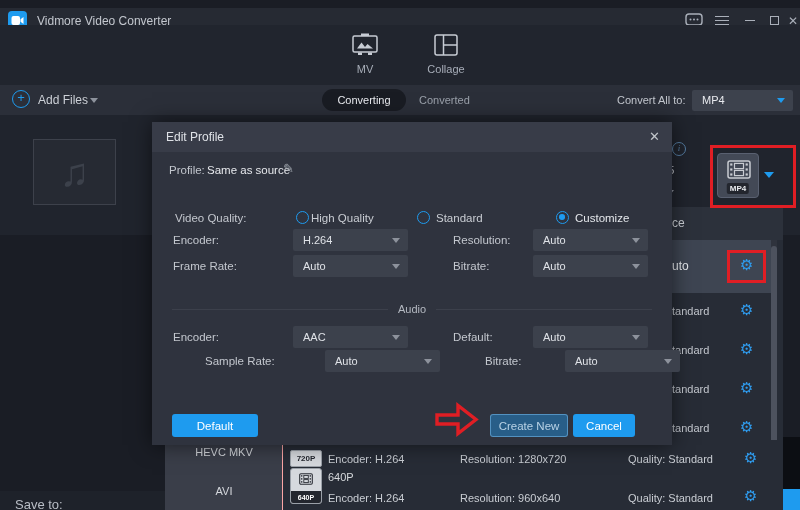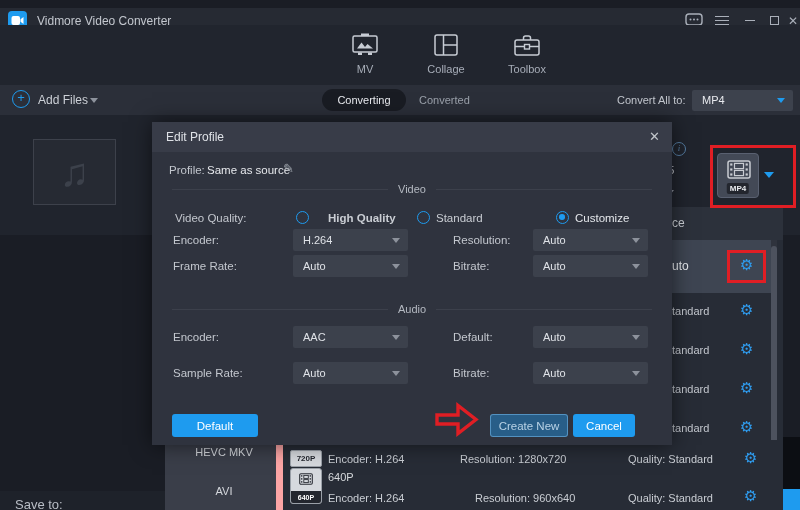--- a/index.html
+++ b/index.html
@@ -70,31 +70,31 @@
   .fp-selected-row .gear { position:absolute; left:110px; top:18px; }
   .fp-row { position:absolute; left:0; width:145px; height:39px; }
   .fp-row .fp-frag { position:absolute; left:42px; top:12px; font-size:11px; color:#c3c7ce; }
   .fp-row .gear { position:absolute; left:110px; top:10px; }
   .fp-r1 { top:86px; } .fp-r2 { top:125px; } .fp-r3 { top:164px; } .fp-r4 { top:203px; }
   .fp-scroll-track { position:absolute; left:141px; top:33px; width:6px; height:270px; background:#2f333d; }
   .fp-scroll-thumb { position:absolute; left:0; top:6px; width:6px; height:212px; background:#4d525e; border-radius:3px; }
 
   
   .bottom-panel { position:absolute; left:165px; top:440px; width:618px; height:70px; background:#272c36; }
-  .fmt-col { position:absolute; left:0; top:0; width:118px; height:70px; background:#3a3e49; border-right:7px solid #fca5a5; }
+  .fmt-col { position:absolute; left:0; top:0; width:118px; height:70px; background:#3a3e49; border-right:1px solid #fca5a5; }
   .fmt-name { position:absolute; left:0; width:118px; text-align:center; font-size:11px; color:#d4d7dc; }
   .fmt-name-0 { top:6px; } .fmt-name-1 { top:45px; }
   .badge-720 { position:absolute; left:125px; top:10px; width:32px; height:17px; background:#d6d9de; border:1px solid #9aa0a8; border-radius:2px; font-size:8px; font-weight:bold; color:#23262e; display:flex; align-items:center; justify-content:center; }
   .badge-640 { position:absolute; left:125px; top:28px; width:32px; height:36px; background:#d6d9de; border:1px solid #9aa0a8; border-radius:3px; overflow:hidden; }
   .badge-640 svg { position:absolute; left:8px; top:4px; }
   .badge-640 .b-band { position:absolute; left:0; bottom:0; width:100%; height:12px; background:#23262e; color:#fff; font-size:7px; font-weight:bold; display:flex; align-items:center; justify-content:center; }
   .preset-cell { position:absolute; font-size:11px; color:#c9cdd3; }
   .pr0-enc { left:163px; top:13px; } .pr0-res { left:295px; top:13px; } .pr0-q { left:463px; top:13px; }
   .pr1-title { left:163px; top:31px; color:#d6d9dc; }
-  .pr1-enc { left:163px; top:52px; } .pr1-res { left:310px; top:52px;text-align:center; } .pr1-q { left:463px; top:52px; }
+  .pr1-enc { left:163px; top:52px; } .pr1-res { left:295px; top:52px;text-align:center; } .pr1-q { left:463px; top:52px; }
   .bp-gear0 { position:absolute; left:579px; top:11px; }
   .bp-gear1 { position:absolute; left:579px; top:49px; }
   .right-strip { position:absolute; left:783px; top:437px; width:17px; height:73px; background:#0c0e13; }
   .blue-corner { position:absolute; left:783px; top:489px; width:17px; height:21px; background:#1e9bef; }
 
   
   .footer { position:absolute; left:0; top:491px; width:165px; height:19px; background:#1e222a; }
   .save-to-label { position:absolute; left:15px; top:497px; font-size:13px; color:#b9bec6; }
   .save-path { position:absolute; left:57px; top:494px; width:158px; height:16px; background:#3d424d; font-size:10px; color:#d9dce1; padding:2px 0 0 8px; }
 
@@ -108,26 +108,26 @@
   .edit-pencil { position:absolute; left:131px; top:39px; font-size:13px; color:#9aa0a8; }
   .section-divider { position:absolute; left:20px; width:480px; height:14px; display:flex; align-items:center; color:#b4b9c1; font-size:11px; }
   .section-divider::before, .section-divider::after { content:""; flex:1; height:1px; background:#3c404b; }
   .section-divider span { padding:0 10px; }
   .div-video { top:60px; } .div-audio { top:180px; }
   .vq-label { position:absolute; left:23px; top:90px; font-size:11.5px; color:#c3c7ce; }
   .radio { position:absolute; width:13px; height:13px; border:1.6px solid #1e9bef; border-radius:50%; top:89px; }
   .radio .dot { position:absolute; left:2.4px; top:2.4px; width:5.6px; height:5.6px; border-radius:50%; background:#1e9bef; }
   .radio-0 { left:144px; } .radio-1 { left:265px; } .radio-2 { left:404px; }
   .radio-label { position:absolute; top:90px; font-size:11.5px; color:#c9cdd3; }
-  .rl-0 { left:176px;font-weight:bold; } .rl-1 { left:284px; } .rl-2 { left:423px; color:#e4e7eb; }
+  .rl-0 { left:159px; } .rl-1 { left:284px; } .rl-2 { left:423px; color:#e4e7eb; }
   .fld-label { position:absolute; font-size:11.5px; color:#c3c7ce; }
   .dd { position:absolute; width:115px; height:22px; background:#3c414c; border-radius:2px;padding-left:12px; }
   .dd .dd-val { position:absolute; left:10px; top:5px; font-size:11px; color:#dfe2e7; }
   .dd .caret-down { position:absolute; right:8px; top:9px; }
-  .vrow1 { top:107px; } .vrow2 { top:133px; } .arow1 { top:204px; } .arow2 { top:240px; }
+  .vrow1 { top:107px; } .vrow2 { top:133px; } .arow1 { top:204px; } .arow2 { top:228px;margin-left:32px; }
   .fld-l1 { left:21px; } .fld-l2 { left:301px; }
   .dd-c1 { left:141px; } .dd-c2 { left:381px; }
   .fld-label.vrow1, .fld-label.vrow2, .fld-label.arow1, .fld-label.arow2 { margin-top:5px; }
   .btn { position:absolute; top:292px; height:23px; border-radius:3px; font-size:11.5px; color:#fff; display:flex; align-items:center; justify-content:center; cursor:pointer; }
   .btn-default { left:20px; width:86px; background:#1e9bef; }
   .btn-create { left:338px; width:78px; background:rgba(30,155,239,0.42); border:1px solid rgba(120,190,240,0.55); color:#b9d3e6; }
   .btn-cancel { left:421px; width:62px; background:#1e9bef; }
 
   
   .anno-box { position:absolute; border:3px solid #e01e24; }
@@ -190,32 +190,20 @@
       <div class="nico">
         <svg width="26" height="24" viewBox="0 0 26 24">
             <rect x="1" y="3" width="24" height="16" rx="1.5" fill="none" stroke="#c7ccd4" stroke-width="1.5"></rect>
             <rect x="9" y="0.5" width="8" height="2.5" fill="#c7ccd4"></rect>
             <path d="M5 15.5 l4.5 -6 3.5 4.5 2.5 -3 5.5 4.5 Z" fill="#c7ccd4"></path>
             <rect x="6" y="19.5" width="4" height="2.5" fill="#c7ccd4"></rect>
             <rect x="16" y="19.5" width="4" height="2.5" fill="#c7ccd4"></rect>
           </svg>
       </div>
       <div class="nlabel">MV</div>
-    </div>
-    <div class="nav-tab tab-toolbox">
-      <div class="nico">
-        <svg width="26" height="23" viewBox="0 0 26 23">
-            <rect x="1" y="6" width="24" height="15" rx="2" fill="none" stroke="#c7ccd4" stroke-width="1.5"></rect>
-            <path d="M9.5 6 V4 a2 2 0 0 1 2 -2 h3 a2 2 0 0 1 2 2 v2" fill="none" stroke="#c7ccd4" stroke-width="1.5"></path>
-            <line x1="1" y1="12.5" x2="10" y2="12.5" stroke="#c7ccd4" stroke-width="1.5"></line>
-            <line x1="16" y1="12.5" x2="25" y2="12.5" stroke="#c7ccd4" stroke-width="1.5"></line>
-            <rect x="10.5" y="10.5" width="5" height="4.5" fill="none" stroke="#c7ccd4" stroke-width="1.4"></rect>
-          </svg>
-      </div>
-      <div class="nlabel">Toolbox</div>
     </div>
     <div class="nav-underline"></div>
   </div>
 
   <div class="toolbar">
     <div class="add-circle">+</div>
     <span class="add-files-label">Add Files</span>
     <span class="caret-down add-caret"></span>
     <div class="pill-converting">Converting</div>
     <span class="tab-converted">Converted</span>
@@ -316,23 +304,20 @@
 
   <div class="dialog">
     <div class="dlg-header">
       <span class="dlg-title">Edit Profile</span>
       <span class="dlg-close">✕</span>
     </div>
     <span class="profile-label">Profile:</span>
     <span class="profile-value">Same as source</span>
     <span class="edit-pencil">✎</span>
 
-    <div class="section-divider div-video">
-      <span>Video</span>
-    </div>
 
     <span class="vq-label">Video Quality:</span>
     <span class="radio radio-0"></span>
     <span class="radio-label rl-0">High Quality</span>
     <span class="radio radio-1"></span>
     <span class="radio-label rl-1">Standard</span>
     <span class="radio radio-2">
         <span class="dot"></span>
       </span>
     <span class="radio-label rl-2">Customize</span>

